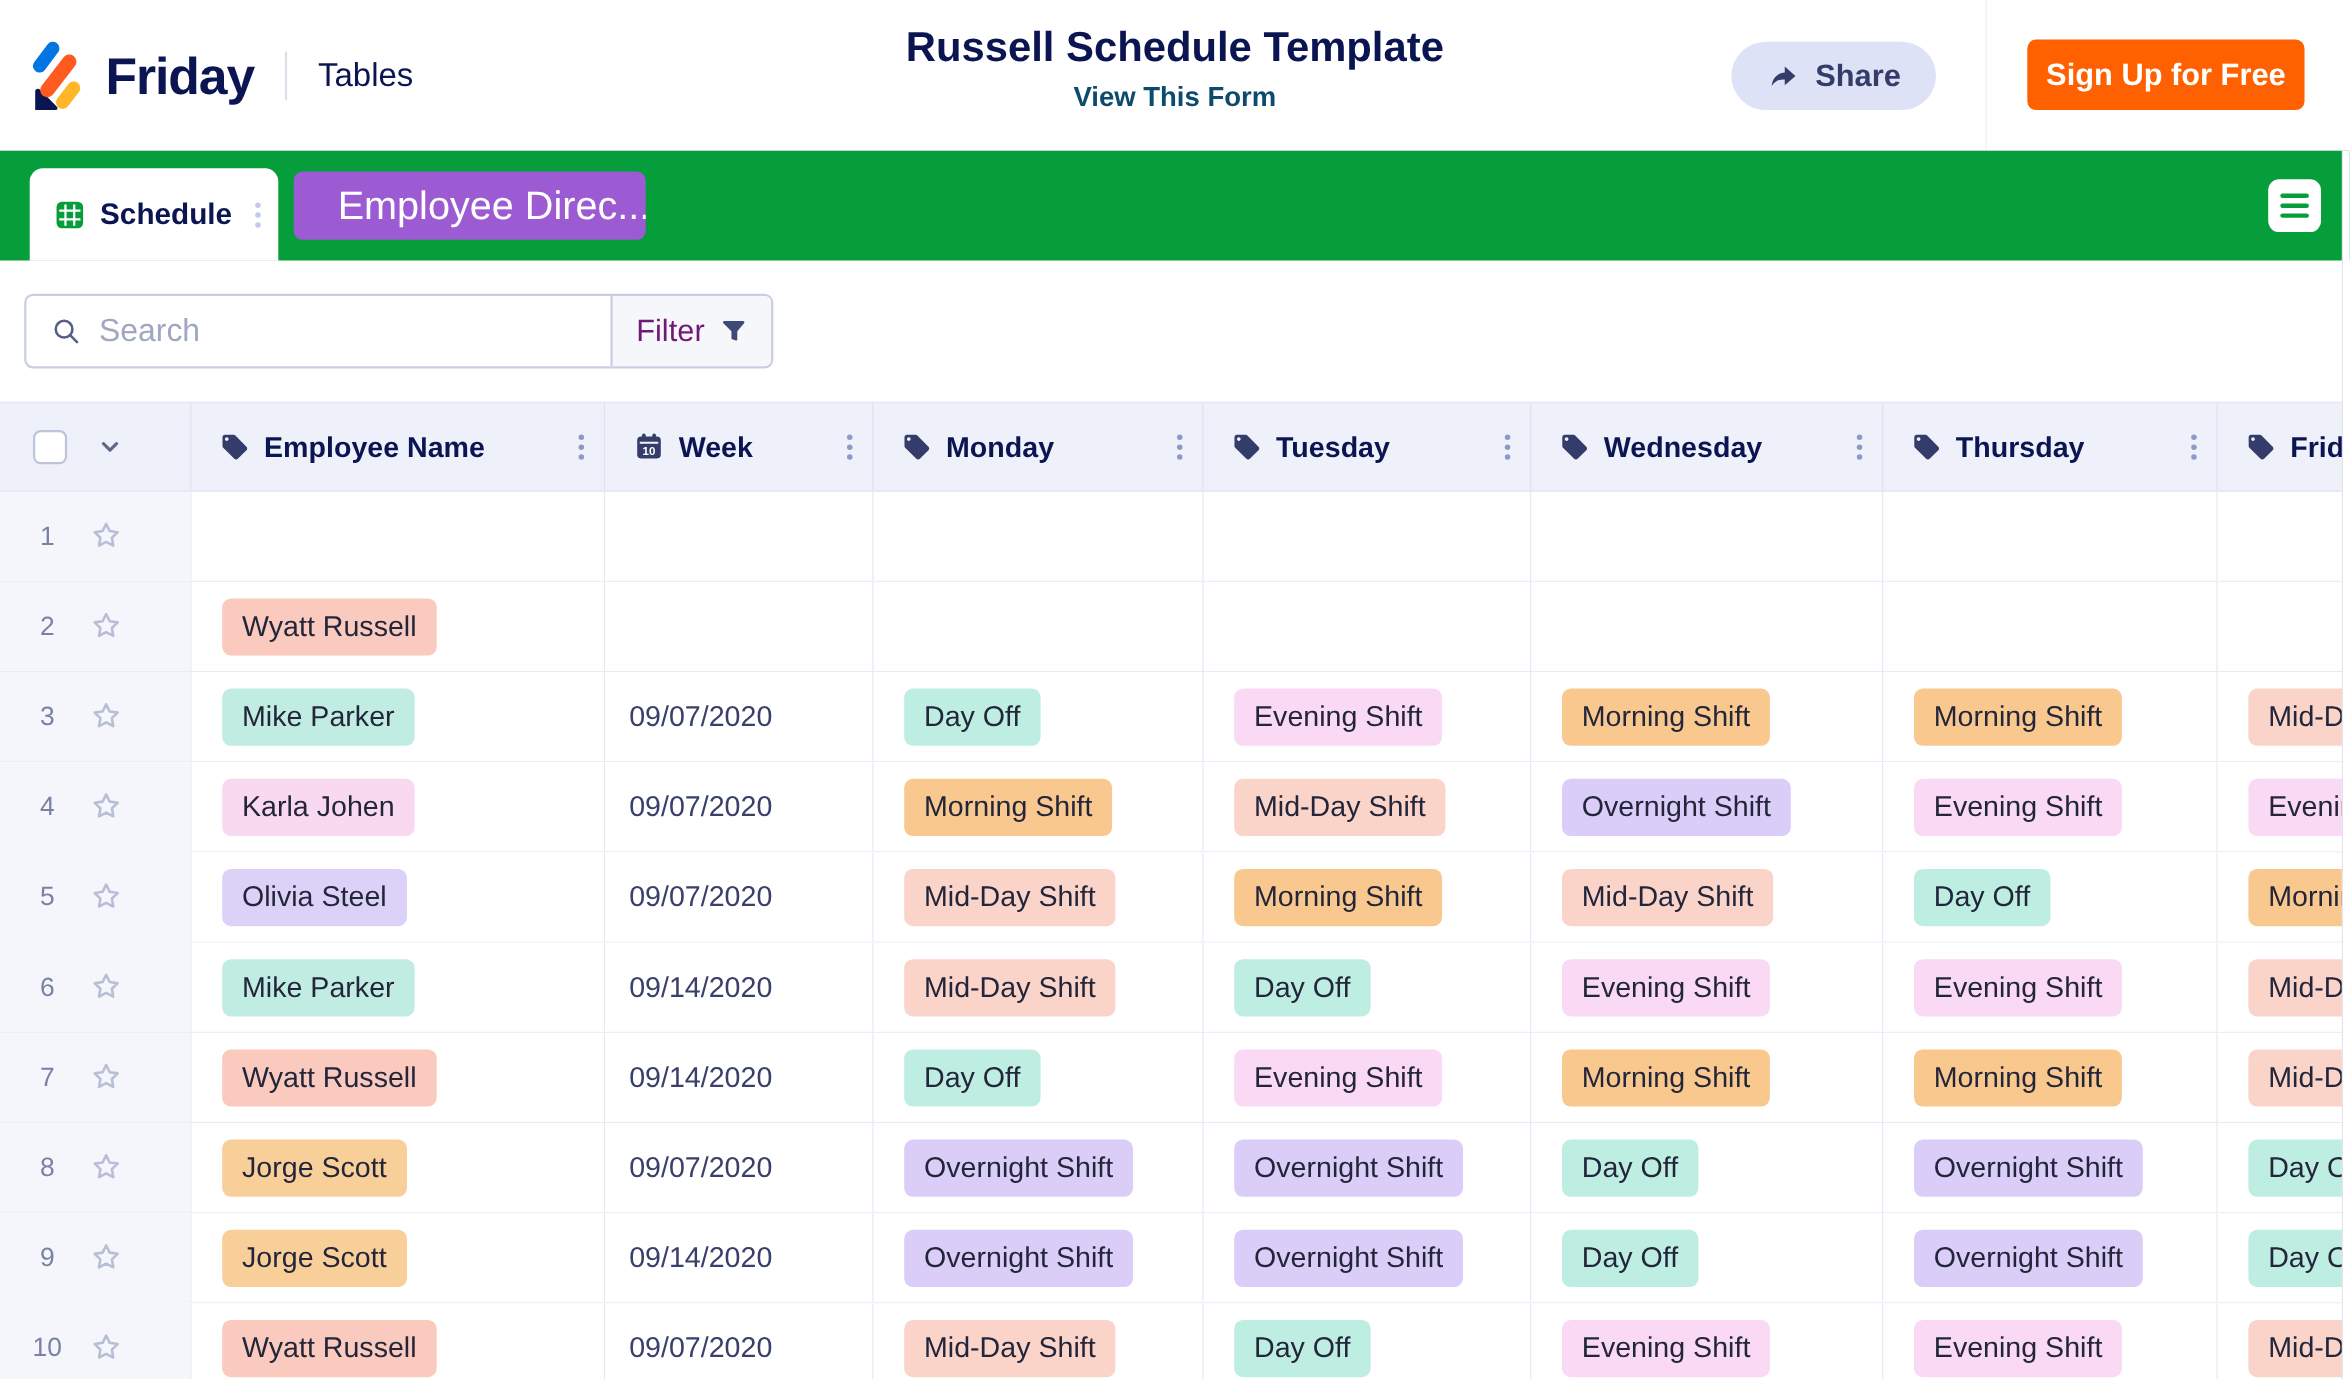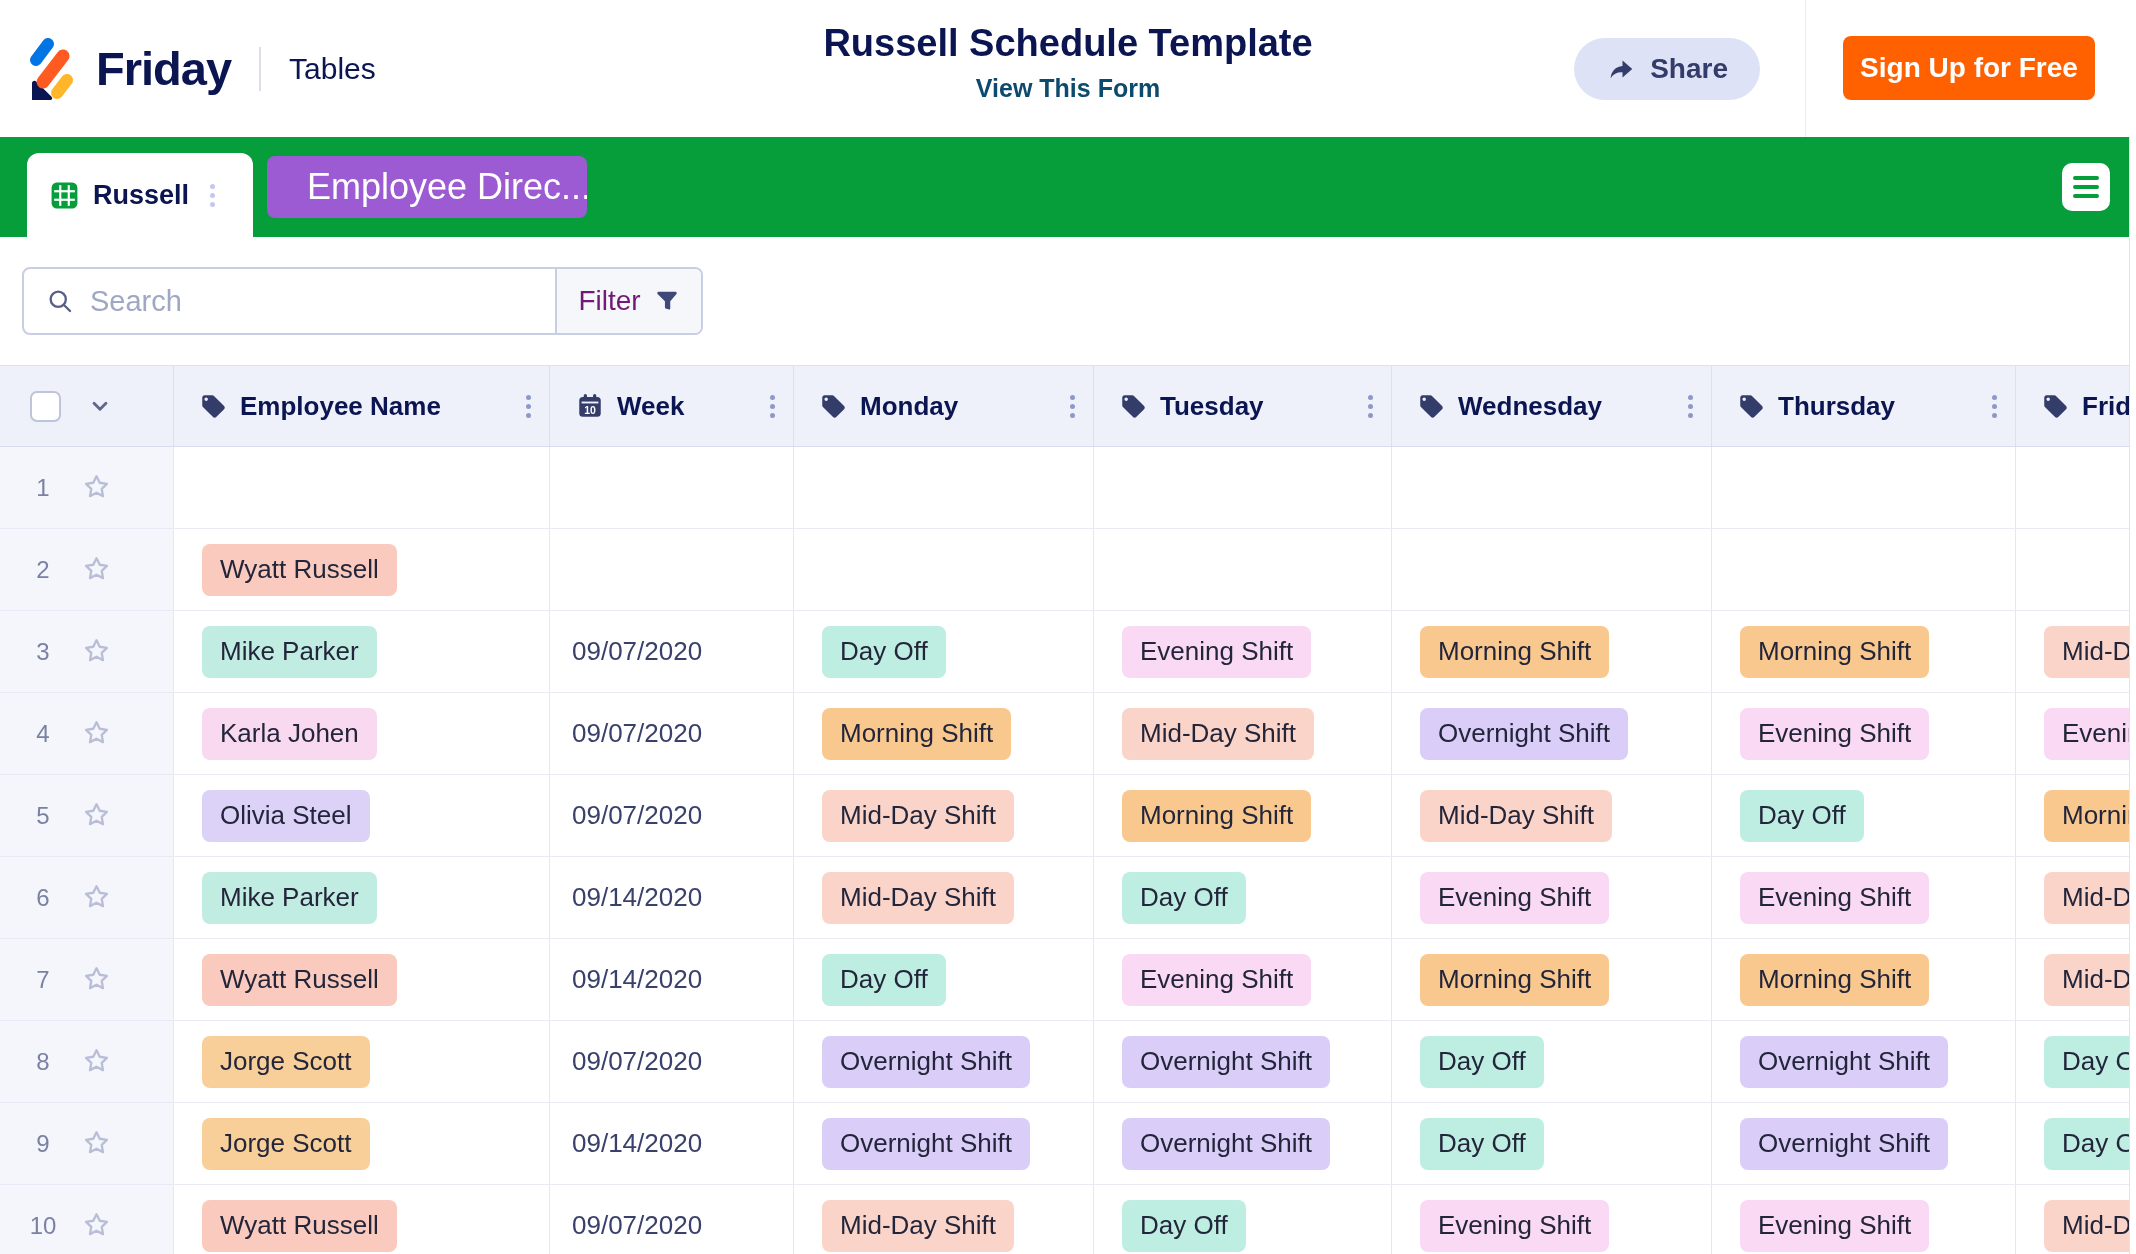--- a/index.html
+++ b/index.html
@@ -111,21 +111,21 @@
     <div class="tab-schedule">
       <svg viewBox="0 0 24 24" width="31" height="31">
         <rect x="2" y="2" width="20" height="20" rx="4" fill="#059E3A"></rect>
         <g stroke="#fff" stroke-width="1.7">
           <line x1="8.7" y1="4" x2="8.7" y2="20"></line>
             <line x1="15.3" y1="4" x2="15.3" y2="20"></line>
           <line x1="4" y1="8.7" x2="20" y2="8.7"></line>
             <line x1="4" y1="15.3" x2="20" y2="15.3"></line>
         </g>
       </svg>
-      <span class="label">Russell</span>
+      <span class="label">Schedule</span>
       <span class="kebab light">
           <i></i>
           <i></i>
           <i></i>
         </span>
     </div>
 
     <button class="tab-directory">
       <svg viewBox="0 0 24 24" width="30" height="30">
         <g transform="rotate(-45 12 12)">

